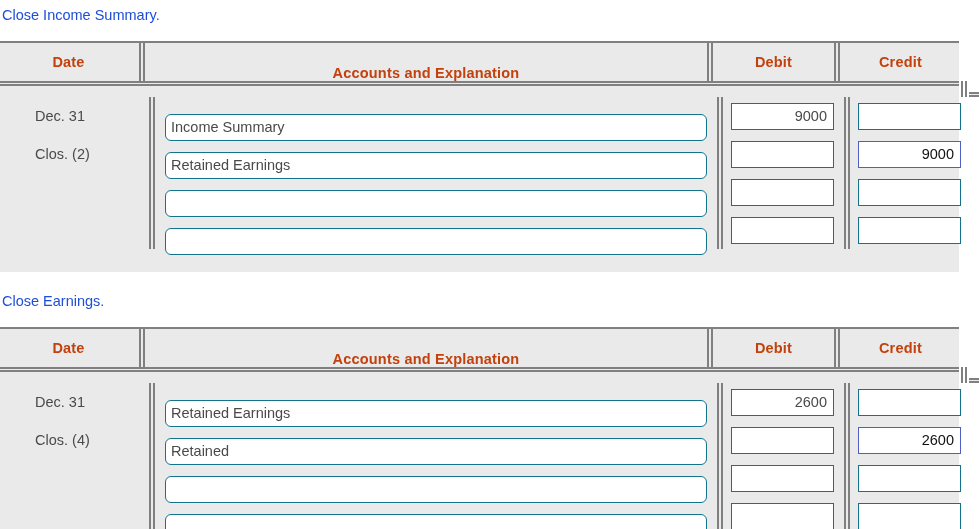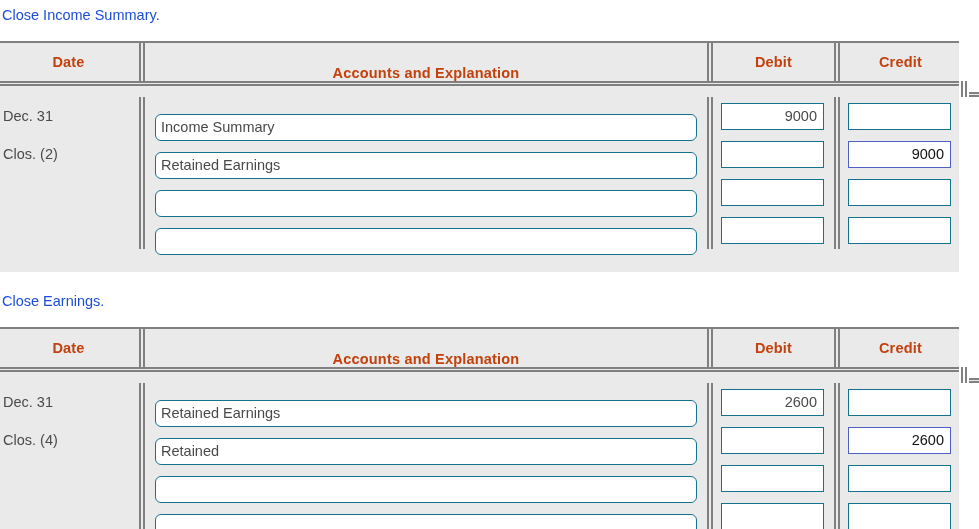--- a/index.html
+++ b/index.html
@@ -73,23 +73,24 @@
   }
 
   
   .body-row { height: 38px; }
   .body-row .cell-b {
     height: 38px;
     display: flex;
     align-items: center;
   }
   .cell-b.date-cell {
-    padding-left: 3px;
+    padding-left: 25px;
     font-size: 14.5px;
     color: #4a4a4a;
+    margin-left: 10px;
   }
   .cell-b.pad-acct   { padding: 0 8px 0 8px; }
   .cell-b.pad-amt    { padding: 0 8px 0 6px; }
 
   
   .field {
     background: #ffffff;
     border: 1px solid #14738c;
     height: 27px;
     width: 100%;

